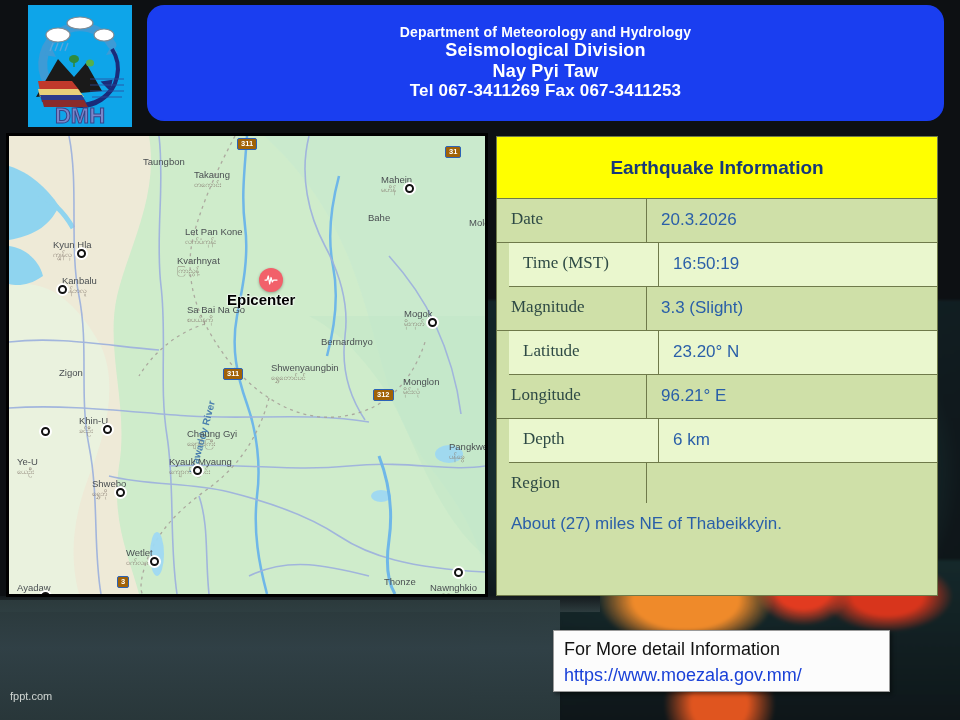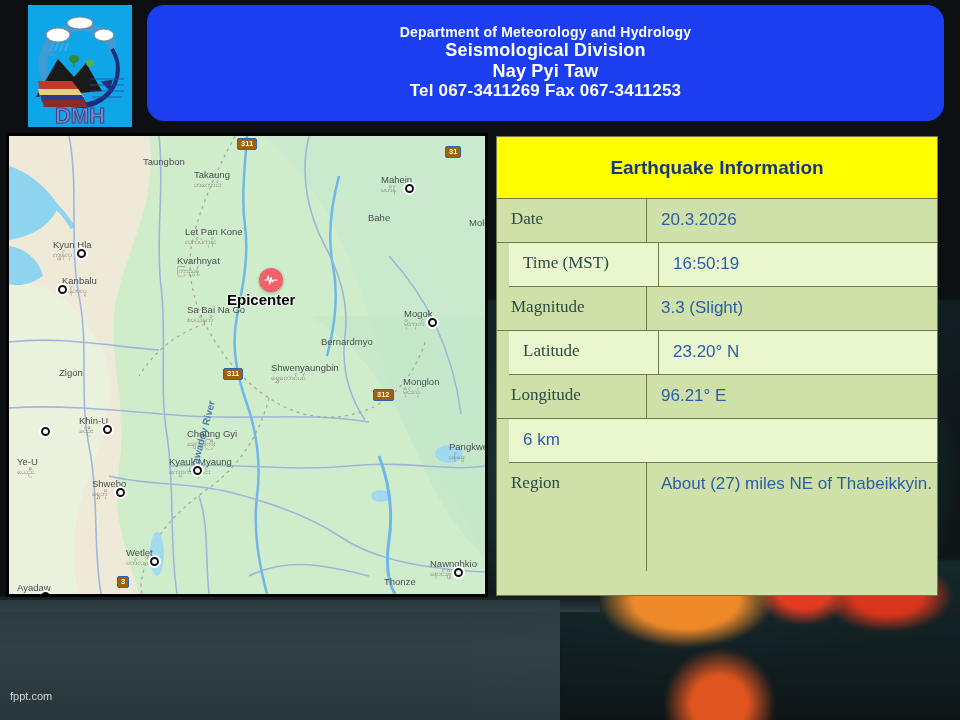--- a/index.html
+++ b/index.html
@@ -112,21 +112,21 @@
     position:absolute;left:496px;top:136px;width:442px;height:460px;
     border:1px solid #6f7a4a;box-sizing:border-box;background:#cfe0a8;
   }
   .tbl-title{
     height:62px;background:#ffff00;
     display:flex;align-items:center;justify-content:center;
     font-size:19px;font-weight:bold;color:#16387a;
     border-bottom:1px solid #6f7a4a;box-sizing:border-box;
   }
   .tbl-row{display:flex;border-bottom:1px solid #6f7a4a;box-sizing:border-box;}
-  .tbl-row:last-child{border-bottom:none;}
+  .tbl-row:last-child{border-bottom:none;flex-direction:column;}
   .tbl-row.dark{background:#cfe0a8;}
   .tbl-row.light{background:#eaf7ce;margin-left:12px;}
   .tbl-k{
     width:150px;min-width:150px;padding:10px 0 10px 14px;box-sizing:border-box;
     font-size:17px;color:#2e4a45;border-right:1px solid #6f7a4a;font-family:Liberation Serif, serif;
   }
   .tbl-v{
     flex:1;padding:10px 0 10px 14px;box-sizing:border-box;
     font-size:17px;color:#2a5fa8;line-height:1.35;
   }
@@ -289,21 +289,21 @@
           <div class="city-dot" style="left: 30px; top: 289px;"></div>
           <div class="map-label" style="left: 178px; top: 292px;"><span>Chaung Gyi</span><span class="mm">ချောင်းကြီး</span></div>
           <div class="map-label" style="left: 160px; top: 320px;"><span>Kyauk Myaung</span><span class="mm">ကျောက်မြောင်း</span></div>
           <div class="city-dot" style="left: 182px; top: 328px;"></div>
           <div class="map-label" style="left: 440px; top: 305px;"><span>Pangkwe</span><span class="mm">ပန်ခွေ</span></div>
           <div class="map-label" style="left: 83px; top: 342px;"><span>Shwebo</span><span class="mm">ရွှေဘို</span></div>
           <div class="city-dot" style="left: 105px; top: 350px;"></div>
           <div class="map-label" style="left: 117px; top: 411px;"><span>Wetlet</span><span class="mm">ဝက်လက်</span></div>
           <div class="city-dot" style="left: 139px; top: 419px;"></div>
           <div class="map-label" style="left: 375px; top: 440px;"><span>Thonze</span></div>
-          <div class="map-label" style="left: 421px; top: 422px;"><span>Nawnghkio</span><span class="mm">နောင်ချို</span></div>
+          <div class="map-label" style="left: 421px; top: 446px;"><span>Nawnghkio</span><span class="mm">နောင်ချို</span></div>
           <div class="city-dot" style="left: 443px; top: 430px;"></div>
           <div class="map-label" style="left: 8px; top: 446px;"><span>Ayadaw</span><span class="mm">အရာတော်</span></div>
           <div class="city-dot" style="left: 30px; top: 454px;"></div>
         </div>
     </div>
   </div>
 
   <div class="table-wrap">
     <div class="tbl-title">Earthquake Information</div>
     <div id="tbl-rows">
@@ -321,24 +321,29 @@
         </div>
         <div class="tbl-row light">
           <div class="tbl-k">Latitude</div>
           <div class="tbl-v">23.20° N</div>
         </div>
         <div class="tbl-row dark">
           <div class="tbl-k">Longitude</div>
           <div class="tbl-v">96.21° E</div>
         </div>
         <div class="tbl-row light">
+          <div class="tbl-k">Depth</div>
           <div class="tbl-v"> 6 km</div>
         </div>
         <div class="tbl-row dark r-region">
           <div class="tbl-k">Region</div>
           <div class="tbl-v">About (27) miles NE of Thabeikkyin.</div>
         </div>
       </div>
   </div>
 
+  <div class="link-box">
+    <div class="link-l1">For More detail Information</div>
+    <div class="link-l2">https://www.moezala.gov.mm/</div>
+  </div>
 
   <div class="watermark">fppt.com</div>
 </div>
 
 </body></html>

